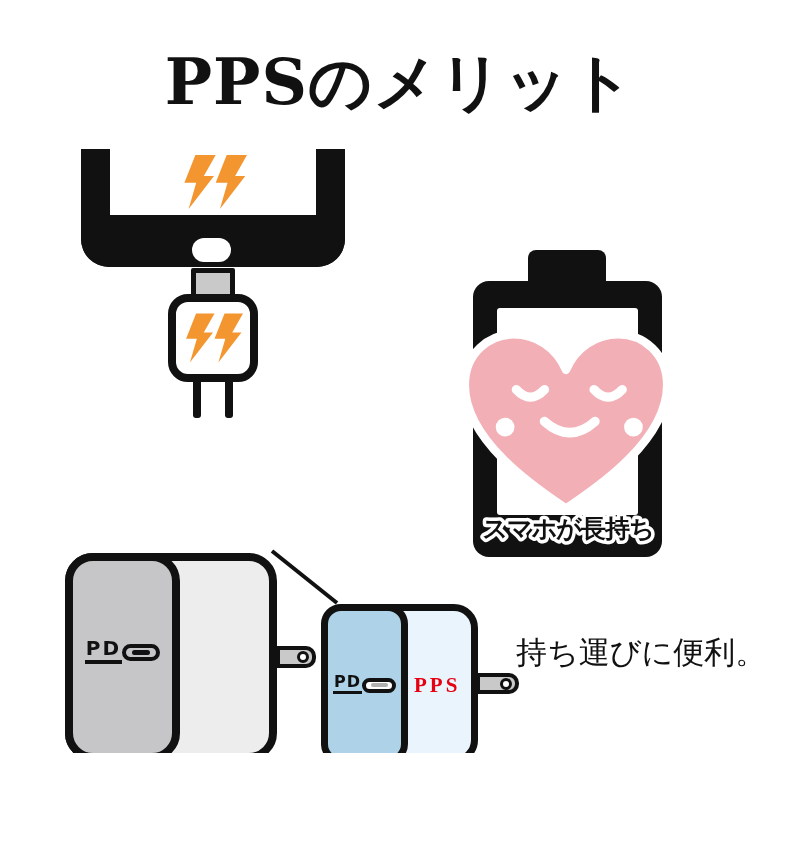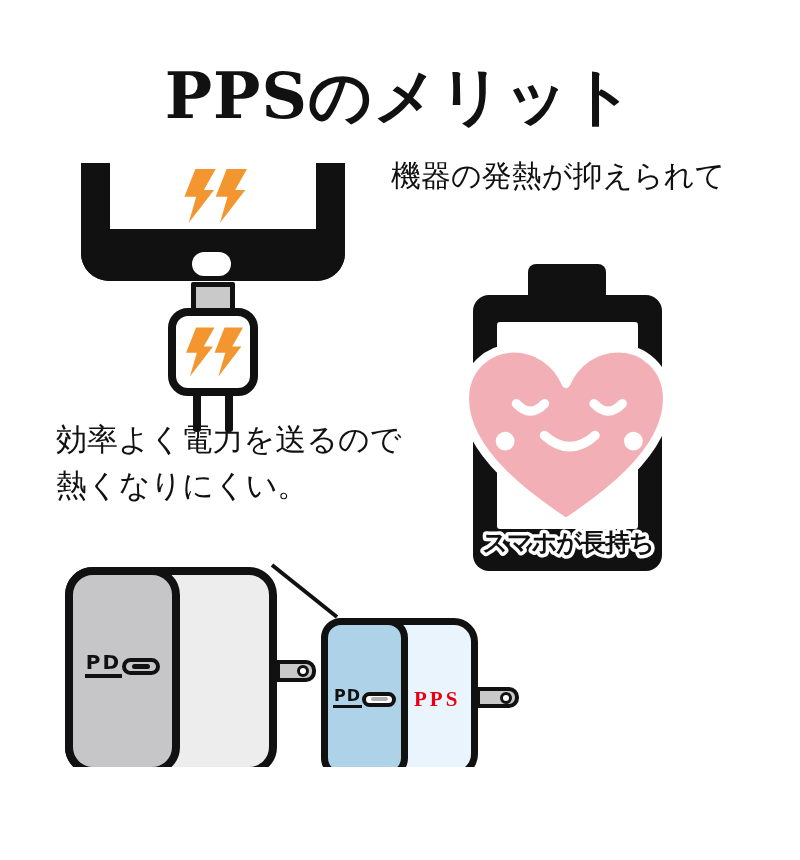--- a/index.html
+++ b/index.html
@@ -1,17 +1,17 @@
 <!DOCTYPE html>
 <html><head>
 <meta charset="utf-8">
 <style>
   html,body { margin:0; padding:0; background:#fff; }
   .stage { position:relative; width:800px; height:753px; background:#fff; overflow:hidden;
-           font-family:"Liberation Sans", sans-serif; color:#111;margin-top:14px; }
+           font-family:"Liberation Sans", sans-serif; color:#111; }
   .serif { font-family:"DejaVu Serif","Liberation Serif",serif; }
 
   .title { position:absolute; left:0; right:0; top:40px; margin:0; text-align:center;
            font-size:63px; font-weight:600; letter-spacing:1px; color:#111; }
 
   
   .phone { position:absolute; left:81px; top:149px; width:264px; height:118px; background:#fff;
            border-left:29px solid #111; border-right:29px solid #111; border-bottom:52px solid #111;
            border-radius:0 0 28px 28px; box-sizing:border-box; z-index:2; }
   .phone-bolts { position:absolute; left:71px; top:2px; }
@@ -100,25 +100,20 @@
   <div class="charger-body">
     <svg width="60" height="56" viewBox="0 0 78 64">
       <polygon fill="#f49630" points="17,0 41,0 27,25 39,25 9,64 18,33 4,33"></polygon>
       <polygon fill="#f49630" points="54,0 78,0 64,25 76,25 46,64 55,33 41,33"></polygon>
     </svg>
   </div>
   <div class="charger-prong pl"></div>
   <div class="charger-prong pr"></div>
 
   <div class="anno anno-heat serif">
-    <div>機器の発熱が抑えられて</div>
-  </div>
-  <div class="anno anno-eff serif">
-    <div>効率よく電力を送るので</div>
-    <div>熱くなりにくい。</div>
   </div>
 
   <div class="bat-terminal"></div>
   <div class="bat-body">
     <div class="bat-inner"></div>
   </div>
   <svg class="heart-svg" width="228" height="192" viewBox="0 0 240 205">
     <path d="M120,196 C100,182 12,128 12,64 C12,30 38,10 64,10 C88,10 110,24 120,48 C130,24 152,10 176,10 C202,10 228,30 228,64 C228,128 140,182 120,196 Z" fill="#f2b0b6" stroke="#fff" stroke-width="9" stroke-linejoin="round"></path>
     <path d="M67,69 Q82,85 97,69" fill="none" stroke="#fff" stroke-width="10" stroke-linecap="round"></path>
     <path d="M150,69 Q165,85 180,69" fill="none" stroke="#fff" stroke-width="10" stroke-linecap="round"></path>
@@ -158,15 +153,16 @@
         </div>
       </div>
     </div>
     <div class="pps">PPS</div>
   </div>
   <div class="ac-prong small-prong">
     <div class="hole"></div>
   </div>
 
   <div class="anno anno-port serif">
+    <div>持ち運びに便利。</div>
   </div>
 
 </div>
 
 </body></html>

